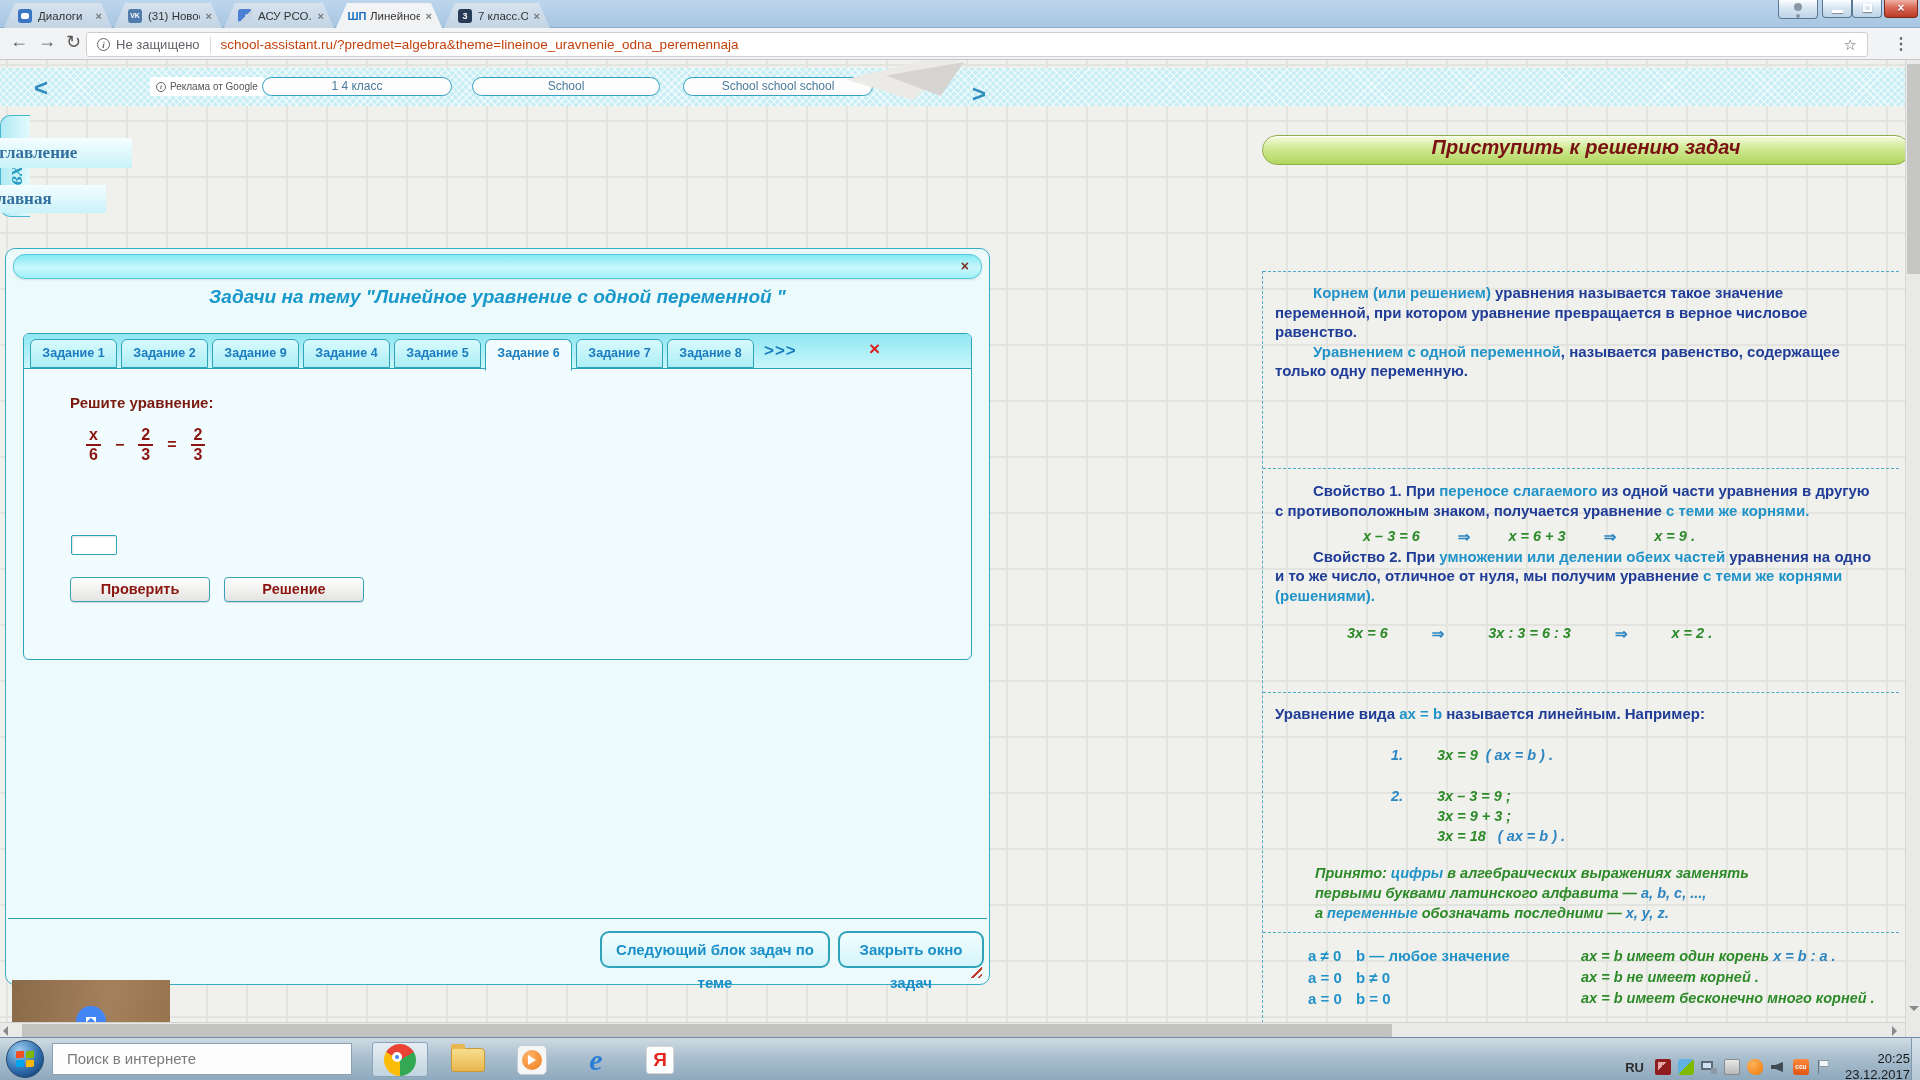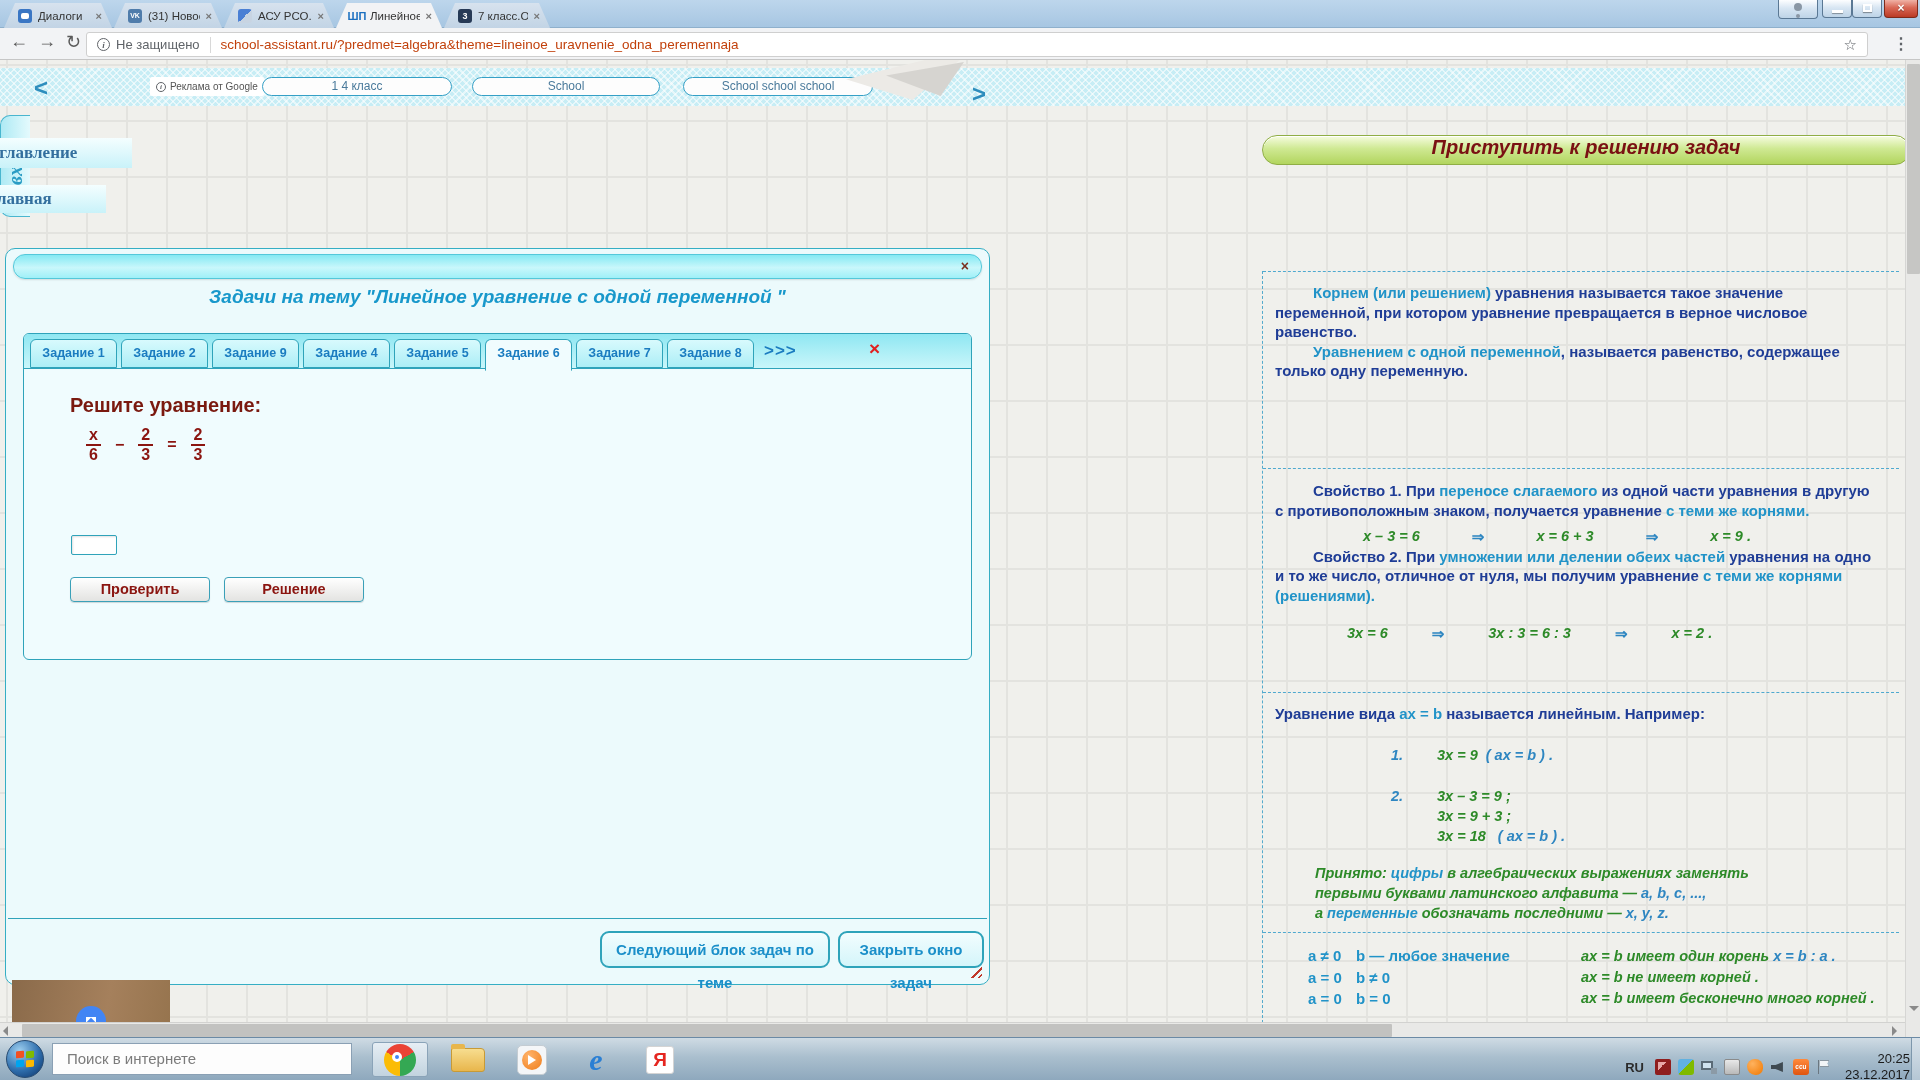--- a/index.html
+++ b/index.html
@@ -88,21 +88,21 @@
   .dash{position:absolute;left:0;right:6px;border-top:1px dashed #4fa9cf;}
   .cy{color:#2193c8;}
   .nv{color:#1f3d96;}
   .gr{color:#2d8a28;font-style:italic;font-size:14.5px;}
   .bl{color:#2e86c1;font-style:italic;font-size:14.5px;}
   .rules p{margin:0;}
   .ind{text-indent:38px;}
   .sec1{position:absolute;top:12px;left:12px;width:592px;}
   .sec1 .p3{margin-top:19px;}
   .sec2{position:absolute;top:210px;left:12px;width:597px;}
-  .formula{display:flex;gap:52px;font-weight:bold;white-space:nowrap;}
+  .formula{display:flex;gap:38px;font-weight:bold;white-space:nowrap;}
   .f1{margin:7px 0 0 88px;}
   .f2{margin:19px 0 0 72px;gap:44px;}
   .s2p{margin-top:14px;}
   .arr{color:#2e86c1;font-style:normal;}
   .sec3{position:absolute;top:433px;left:12px;width:604px;}
   .exrow{display:flex;margin:21px 0 0 116px;line-height:20px;}
   .exnum{width:46px;color:#2e86c1;font-style:italic;font-size:14.5px;}
   .prin{margin:17px 0 0 40px;line-height:19px;}
   .sec4{position:absolute;top:674px;left:45px;width:585px;}
   .s4row{display:flex;line-height:21px;}
@@ -121,21 +121,21 @@
   .tabsbox{position:absolute;left:17px;top:84px;width:949px;height:327px;
     border:1px solid #2fa3ba;border-radius:6px;background:#f0fcfe;}
   .tstrip{position:absolute;left:0;top:0;right:0;height:35px;border-radius:5px 5px 0 0;
     background:linear-gradient(#8fe7f2,#c9f6fa);border-bottom:1px solid #2fa3ba;}
   .ttab{position:absolute;top:5px;width:87px;height:29px;border:1px solid #2fa3ba;
     border-radius:6px 6px 0 0;background:linear-gradient(#d8fafd,#aceef6);
     color:#1b7cc0;font-weight:bold;font-size:12.5px;text-align:center;line-height:27px;}
   .ttab.on{background:#f0fcfe;height:32px;z-index:2;border-bottom-color:#f0fcfe;}
   .tmore{position:absolute;left:740px;top:7px;color:#1b7cc0;font-weight:bold;font-size:17px;letter-spacing:1px;}
   .tredx{position:absolute;left:845px;top:4px;color:#e02020;font-weight:bold;font-size:19px;}
-  .prompt{position:absolute;left:46px;top:60px;font-weight:bold;font-size:20px;color:#7a190f;}
+  .prompt{position:absolute;left:46px;top:60px;font-weight:bold;font-size:15px;color:#7a190f;}
   .equation{position:absolute;left:62px;top:92px;display:flex;align-items:center;gap:14px;
     color:#8b1510;font-weight:bold;font-size:16px;}
   .frac{display:inline-flex;flex-direction:column;align-items:center;line-height:1.15;}
   .frac .fn{padding:0 3px;}
   .frac .fd{border-top:2px solid #8b1510;padding:0 3px;}
   .answer{position:absolute;left:47px;top:201px;width:46px;height:20px;border:1px solid #2fa3ba;
     border-radius:2px;background:#fff;box-shadow:inset 1px 1px 2px rgba(0,0,0,.12);font-size:13px;padding:0 3px;}
   .mbtn{position:absolute;top:243px;width:140px;height:25px;border:1px solid #3aa0b8;border-radius:4px;
     background:linear-gradient(#ffffff,#e3e3e1);color:#8b1510;font-weight:bold;font-size:14.5px;
     text-align:center;line-height:23px;box-shadow:0 1px 1px rgba(0,0,0,.15);}

